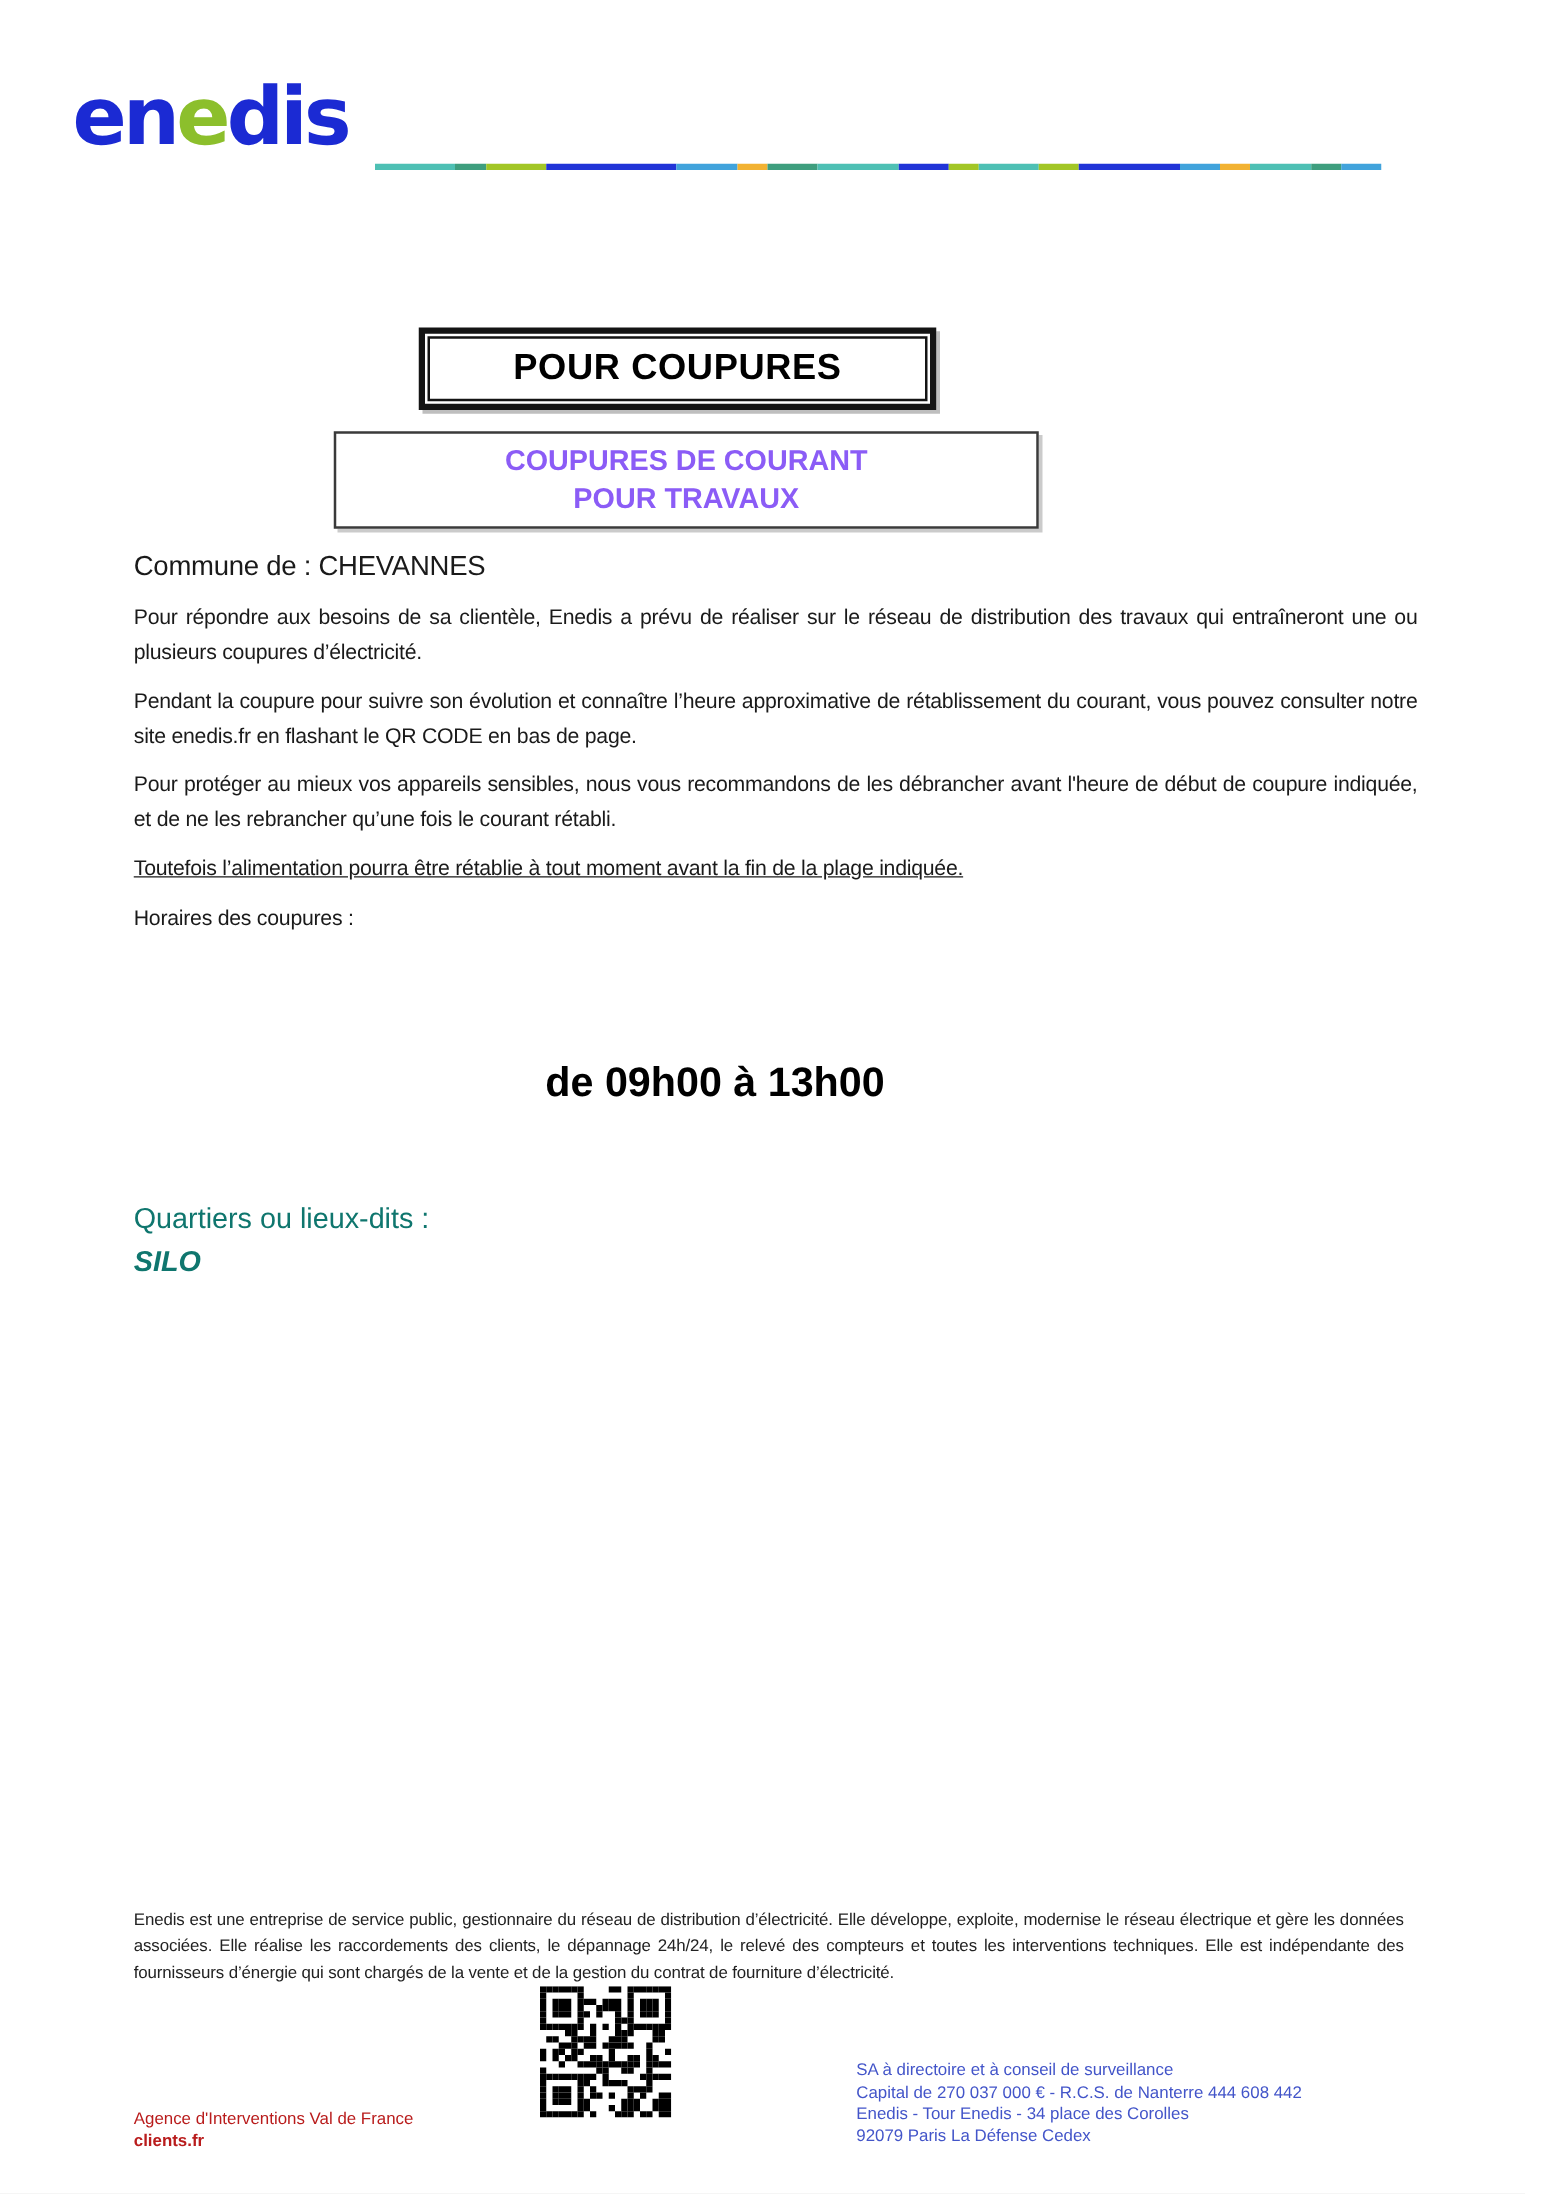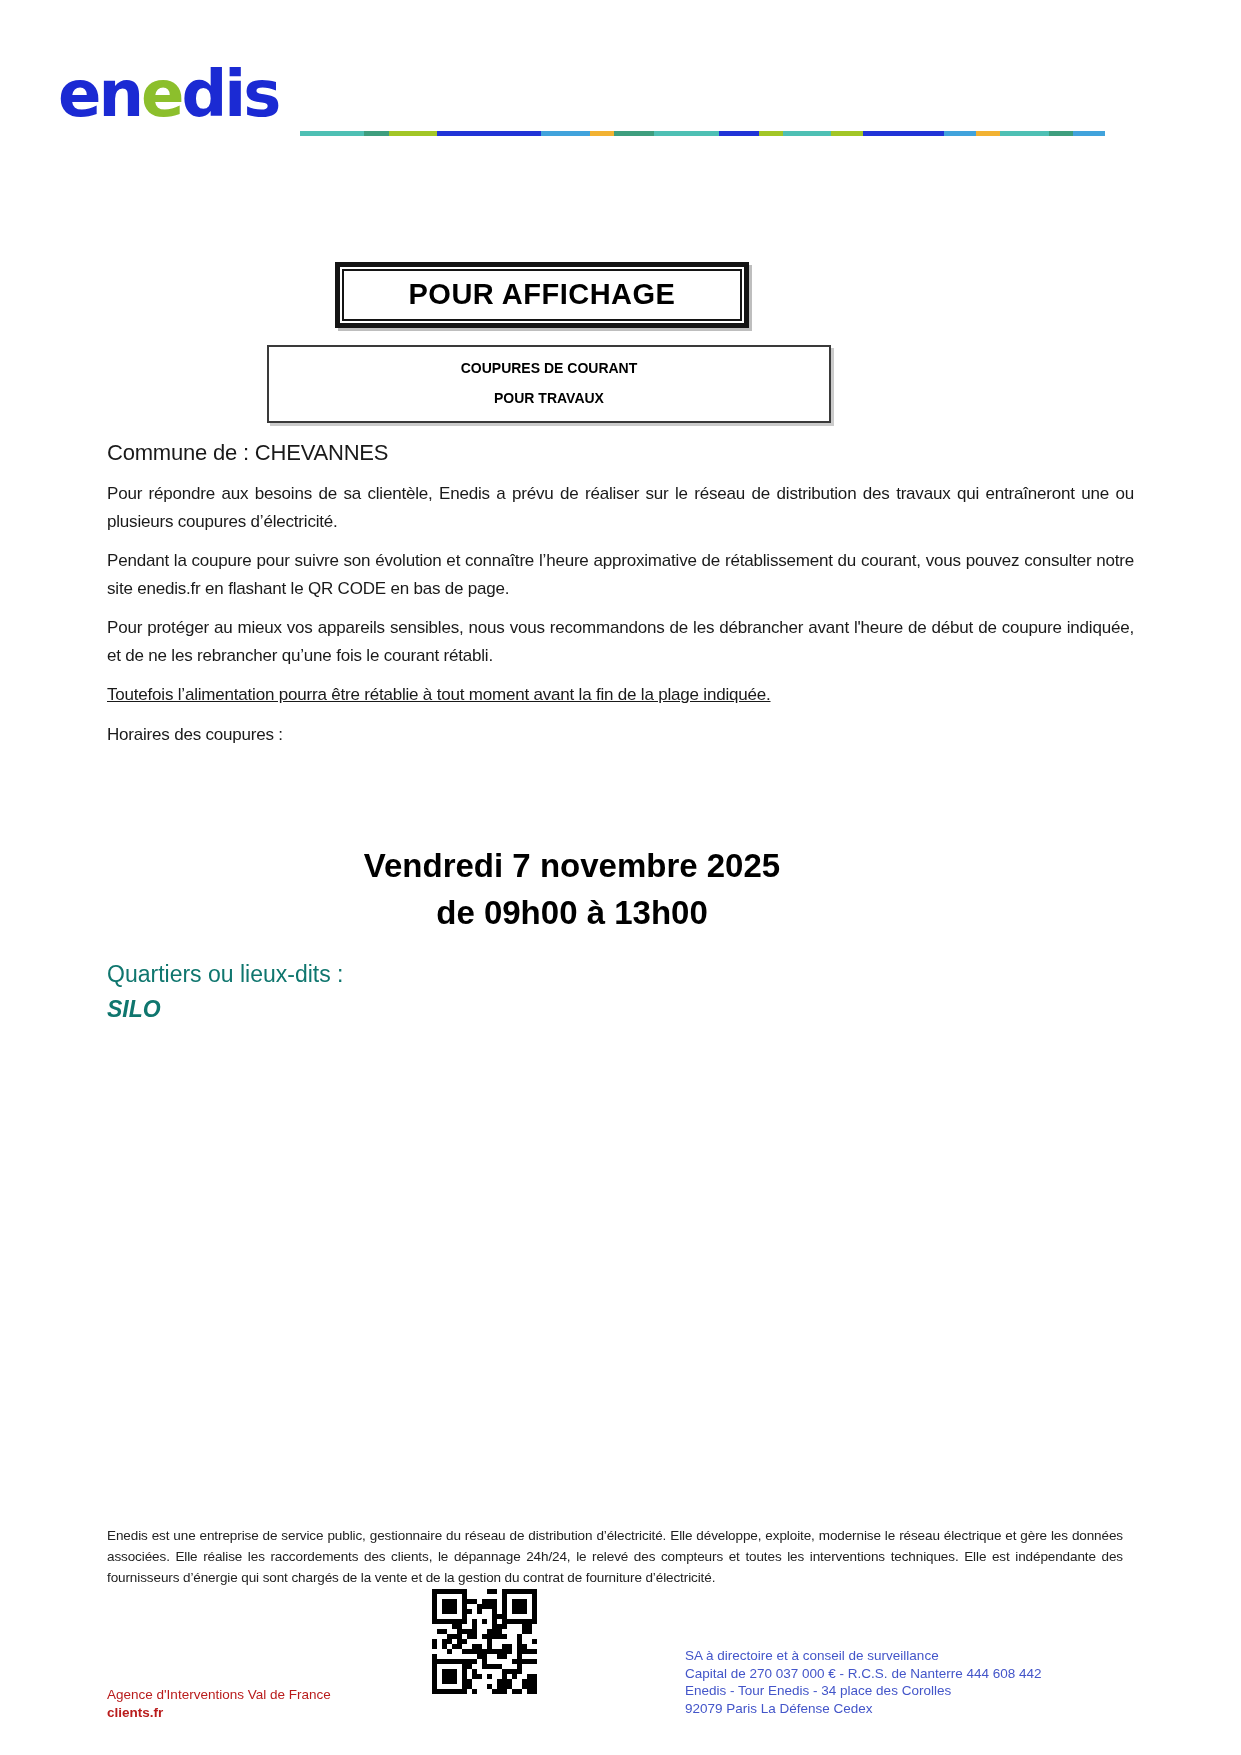--- a/index.html
+++ b/index.html
@@ -42,21 +42,21 @@
   }
   
   .notice-box{
     position:absolute;left:267px;top:345px;width:560px;
     border:2px solid #3a3a3a;
     box-shadow:3px 3px 0 rgba(160,160,160,.55);
     background:#fff;
     text-align:center;
     padding:6px 0 8px;
   }
-  .notice-box div{font-weight:bold;font-size:14px;line-height:30px;color:#000000;}
+  .notice-box div{font-weight:bold;font-size:23px;line-height:30px;color:#8b5cf6;}
   
   .main{position:absolute;left:107px;top:441px;width:1027px;}
   .commune{font-size:22px;line-height:24px;letter-spacing:-0.2px;margin:0 0 15px;}
   .para{
     font-size:17px;line-height:28px;letter-spacing:-0.2px;
     text-align:justify;margin:0 0 11px;
   }
   .underlined{
     font-size:17px;line-height:28px;letter-spacing:-0.2px;
     text-decoration:underline;margin:6px 0 12px;
@@ -111,39 +111,38 @@
       <span style="background: rgb(162, 198, 38); width: 4%;"></span>
       <span style="background: rgb(33, 52, 215); width: 10%;"></span>
       <span style="background: rgb(65, 163, 220); width: 4%;"></span>
       <span style="background: rgb(242, 178, 50); width: 3%;"></span>
       <span style="background: rgb(78, 192, 180); width: 6%;"></span>
       <span style="background: rgb(62, 158, 126); width: 3%;"></span>
       <span style="background: rgb(65, 163, 220); width: 4%;"></span>
     </div>
 
   <div class="banner-outer">
-    <div class="banner-inner">POUR AFFICHAGE</div>
+    <div class="banner-inner">POUR COUPURES</div>
   </div>
 
   <div class="notice-box">
     <div>COUPURES DE COURANT</div>
     <div>POUR TRAVAUX</div>
   </div>
 
   <div class="main">
     <p class="commune">Commune de : CHEVANNES</p>
     <p class="para">Pour répondre aux besoins de sa clientèle, Enedis a prévu de réaliser sur le réseau de distribution des travaux qui entraîneront une ou plusieurs coupures d’électricité.</p>
     <p class="para">Pendant la coupure pour suivre son évolution et connaître l’heure approximative de rétablissement du courant, vous pouvez consulter notre site enedis.fr en flashant le QR CODE en bas de page.</p>
     <p class="para">Pour protéger au mieux vos appareils sensibles, nous vous recommandons de les débrancher avant l'heure de début de coupure indiquée, et de ne les rebrancher qu’une fois le courant rétabli.</p>
     <p class="underlined">Toutefois l’alimentation pourra être rétablie à tout moment avant la fin de la plage indiquée.</p>
     <p class="schedule-label">Horaires des coupures :</p>
   </div>
 
   <div class="schedule">
-    <div>Vendredi 7 novembre 2025</div>
     <div>de 09h00 à 13h00</div>
   </div>
 
   <div class="quartiers">
     <div>Quartiers ou lieux-dits :</div>
     <div class="value">SILO</div>
   </div>
 
   <p class="legal">Enedis est une entreprise de service public, gestionnaire du réseau de distribution d’électricité. Elle développe, exploite, modernise le réseau électrique et gère les données associées. Elle réalise les raccordements des clients, le dépannage 24h/24, le relevé des compteurs et toutes les interventions techniques. Elle est indépendante des fournisseurs d’énergie qui sont chargés de la vente et de la gestion du contrat de fourniture d’électricité.</p>
 

